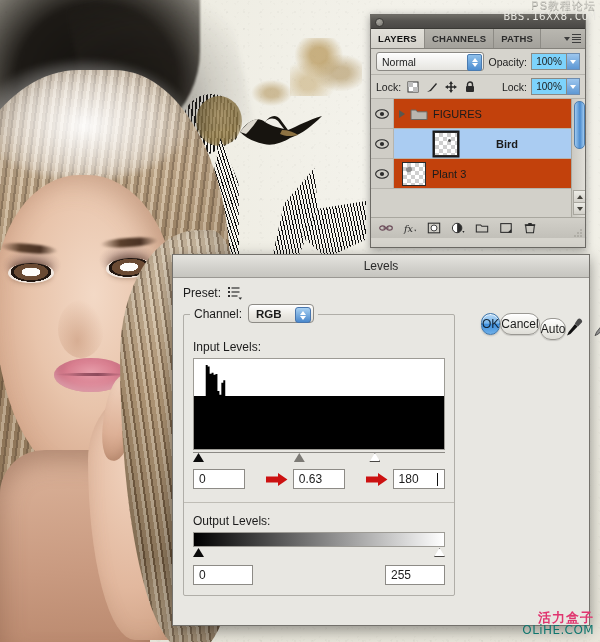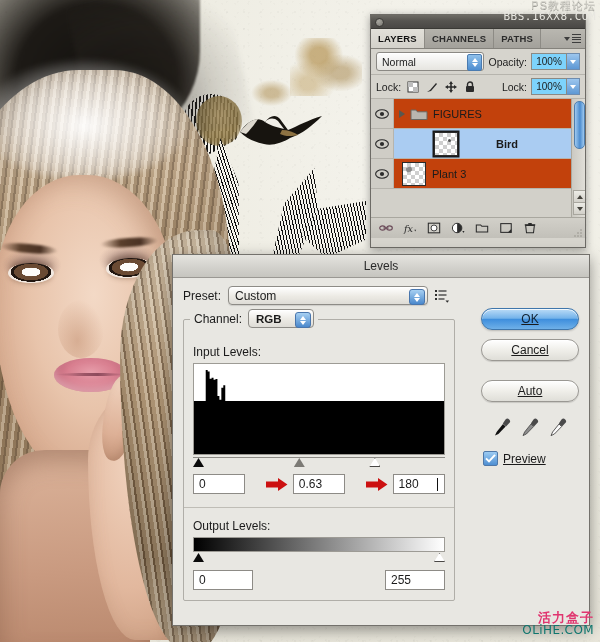--- a/index.html
+++ b/index.html
@@ -413,21 +413,21 @@
   .red-arrow{width:26px;height:15px;}
 
   .gradbar{
     height:13px;border:1px solid #9d9b95;
     background:linear-gradient(90deg,#000 0%,#fff 100%);
   }
   .out-slider{height:11px;position:relative;margin-top:1px;}
 
   .dlg-right{
     position:absolute;right:10px;top:30px;width:98px;
-    display:flex;flex-direction:column;gap:9px;align-items:center;text-decoration:underline;
+    display:flex;flex-direction:row;gap:0;align-items:center;
   }
   .btn{
     width:98px;height:22px;border-radius:11px;border:1px solid #9a9893;
     background:linear-gradient(180deg,#ffffff,#f0efea 48%,#dfded8);
     box-shadow:inset 0 1px 0 #fff,0 1px 1px rgba(0,0,0,.14);
     display:flex;align-items:center;justify-content:center;
     font-size:12px;color:#1b1b1b;box-sizing:border-box;
   }
   .btn.primary{
     background:linear-gradient(180deg,#bcdcf7 0%,#74b3ea 46%,#3f8fdd 52%,#6fb0e8 100%);
@@ -699,27 +699,20 @@
           <svg width="11" height="9" viewBox="0 0 11 9">
             <path d="M1 4.4 L4 7.4 L10 0.8" fill="none" stroke="#fff" stroke-width="2"></path>
           </svg>
         </span>
         <span>Preview</span>
       </div>
     </div>
 
     <div class="row-preset">
       <span class="t">Preset:</span>
-      <span class="select-aqua">
-        <span>Custom</span>
-        <span class="aqua-stepper">
-          <i class="up" style="width:0;height:0;border-left:3px solid transparent;border-right:3px solid transparent;border-bottom:4px solid #fff;display:block;"></i>
-          <i class="dn" style="width:0;height:0;border-left:3px solid transparent;border-right:3px solid transparent;border-top:4px solid #fff;display:block;"></i>
-        </span>
-      </span>
       <svg class="preset-list-ic" viewBox="0 0 15 14">
         <g fill="#2f2f2f">
           <rect x="0" y="1" width="2" height="2"></rect>
             <rect x="3.5" y="1.4" width="8" height="1.2"></rect>
           <rect x="0" y="5" width="2" height="2"></rect>
             <rect x="3.5" y="5.4" width="8" height="1.2"></rect>
           <rect x="0" y="9" width="2" height="2"></rect>
             <rect x="3.5" y="9.4" width="6" height="1.2"></rect>
         </g>
         <path d="M10.5 11.4 l3.6 0 l-1.8 2.4 z" fill="#2f2f2f"></path>

